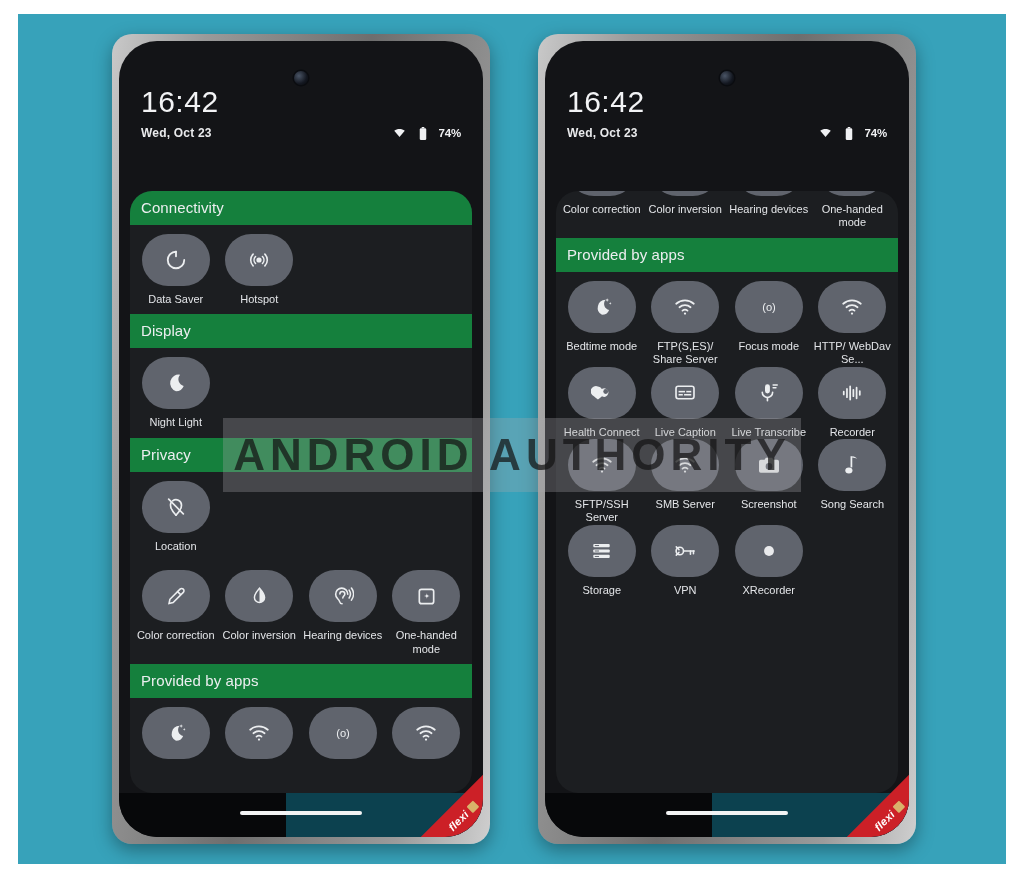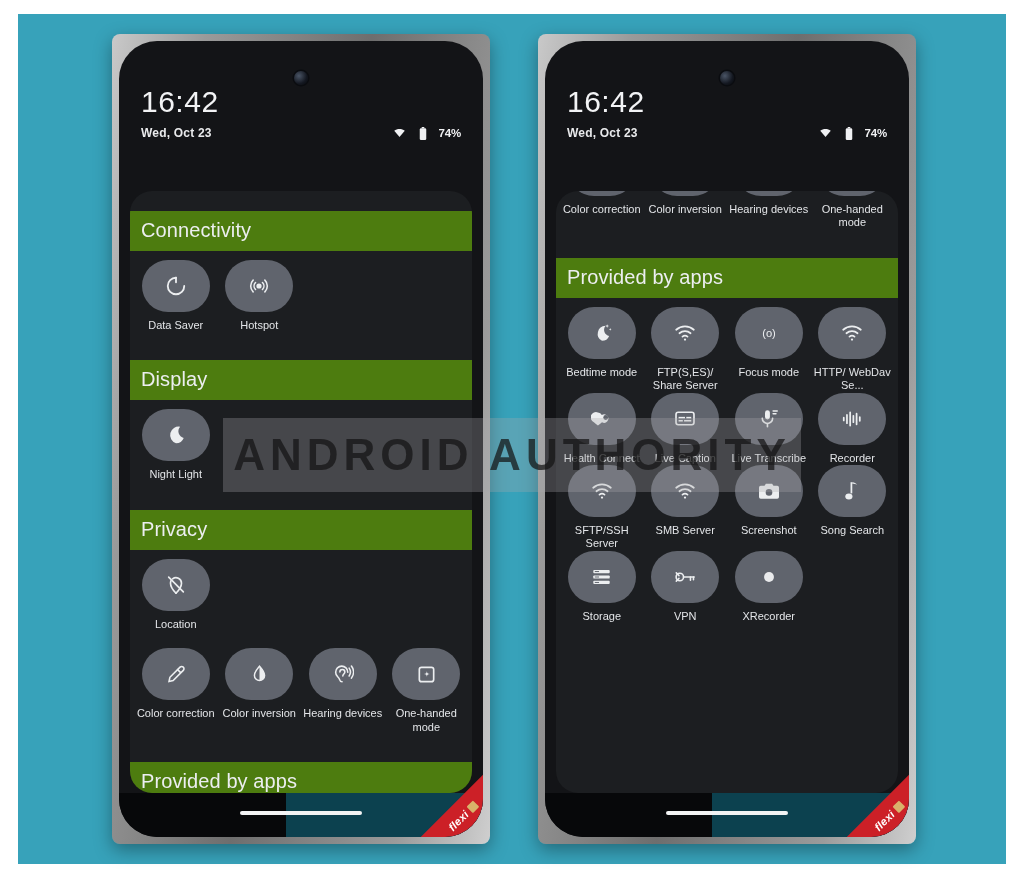--- a/index.html
+++ b/index.html
@@ -18,21 +18,21 @@
   #backdrop {
     position: absolute;
     left: 18px; top: 14px;
     width: 988px; height: 850px;
     background: #37a2ba;
   }
   
   .phone {
     position: absolute;
     width: 378px; height: 810px;
-    border-radius: 8px;
+    border-radius: 20px;
     background: linear-gradient(100deg,#c9c9c9 0%,#9a9a9a 18%,#6e6e6e 50%,#9b9b9b 82%,#cfcfcf 100%);
     padding: 7px;
     box-shadow: 0 6px 18px rgba(0,0,0,.35);
   }
   #phone1 { left: 112px; top: 34px; }
   #phone2 { left: 538px; top: 34px; }
 
   .screen {
     position: relative;
     width: 100%; height: 100%;
@@ -95,27 +95,26 @@
     background: #1c1e21;
     overflow: hidden;
   }
   #panel1 { top: 150px; bottom: 44px; }
   #panel2 { top: 150px; bottom: 44px; }
 
   .qs-scroll { position: relative; width: 100%; height: 100%; }
   #scroll2 { margin-top: -56px; }
 
   .cat-header {
-    background: #4d7c0f;
+    background: #15803d;
     color: #eceef0;
-    font-size: 20px;
+    font-size: 15px;
     font-weight: 400;
     padding: 8px 11px 9px;
     letter-spacing: .1px;
-    margin-top: 20px;
   }
   .tile-grid {
     display: grid;
     grid-template-columns: repeat(4, 1fr);
     column-gap: 0px;
     row-gap: 0px;
     padding: 9px 4px 8px;
     justify-items: center;
   }
   .tile {

